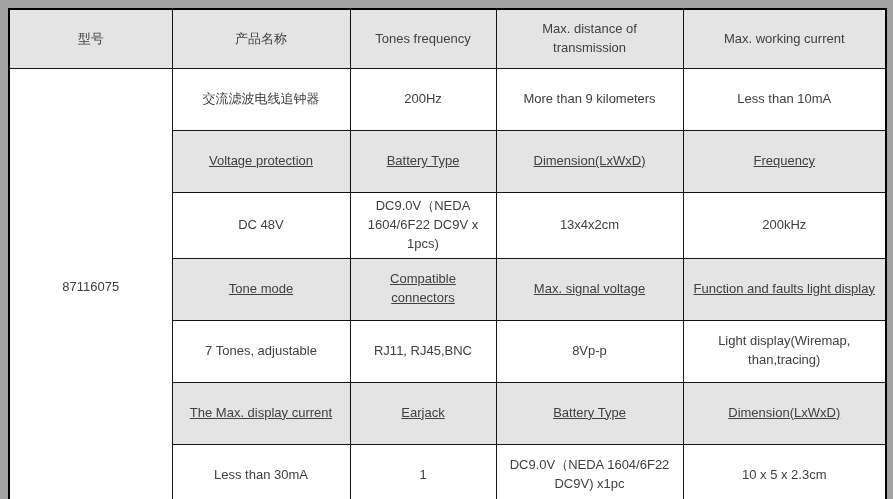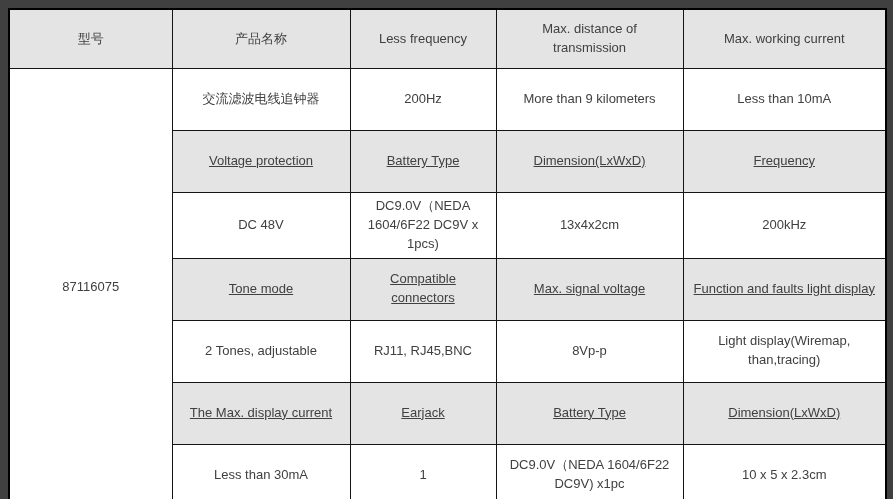--- a/index.html
+++ b/index.html
@@ -6,21 +6,21 @@
     margin: 0;
     padding: 0;
     background: #ffffff;
     font-family: "Liberation Sans", "DejaVu Sans", sans-serif;
   }
   .page {
     width: 893px;
     height: 499px;
     box-sizing: border-box;
     padding: 8px 8px 0 8px;
-    background: #404040;
+    background: #a3a3a3;
   }
   table.spec {
     border-collapse: collapse;
     table-layout: fixed;
     width: 877px;
     border: 2px solid #000000;
   }
   table.spec th,
   table.spec td {
     border: 1px solid #141414;
@@ -48,21 +48,21 @@
       <col style="width:163px">
       <col style="width:178px">
       <col style="width:146px">
       <col style="width:187px">
       <col style="width:203px">
     </colgroup>
     <tbody>
       <tr class="hdr">
         <th>型号</th>
         <th>产品名称</th>
-        <th>Less frequency</th>
+        <th>Tones frequency</th>
         <th>Max. distance of transmission</th>
         <th>Max. working current</th>
       </tr>
       <tr class="body-row white">
         <td class="model-cell" rowspan="7">87116075</td>
         <td>交流滤波电线追钟器</td>
         <td>200Hz</td>
         <td>More than 9 kilometers</td>
         <td>Less than 10mA</td>
       </tr>
@@ -78,21 +78,21 @@
         <td>13x4x2cm</td>
         <td>200kHz</td>
       </tr>
       <tr class="body-row gray">
         <td>Tone mode</td>
         <td>Compatible connectors</td>
         <td>Max. signal voltage</td>
         <td>Function and faults light display</td>
       </tr>
       <tr class="body-row white">
-        <td>2 Tones, adjustable</td>
+        <td>7 Tones, adjustable</td>
         <td>RJ11, RJ45,BNC</td>
         <td>8Vp-p</td>
         <td>Light display(Wiremap, than,tracing)</td>
       </tr>
       <tr class="body-row gray">
         <td>The Max. display current</td>
         <td>Earjack</td>
         <td>Battery Type</td>
         <td>Dimension(LxWxD)</td>
       </tr>

